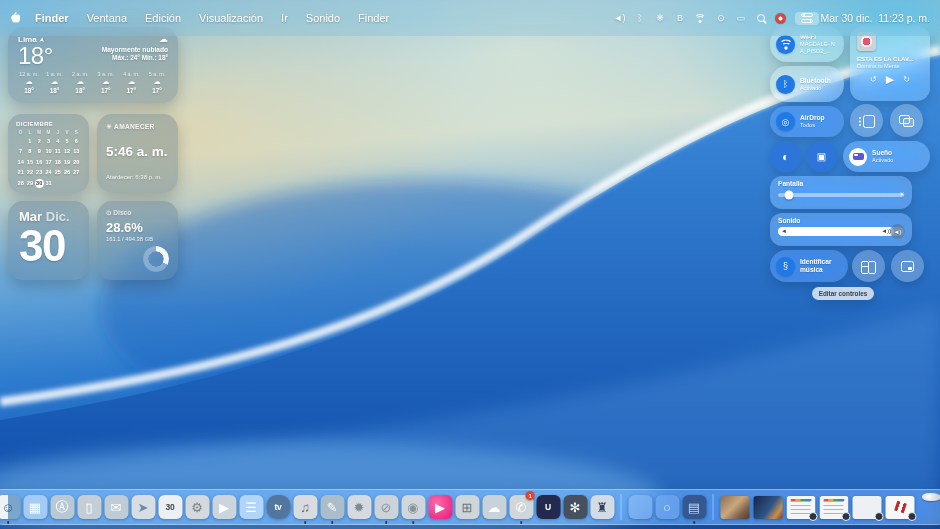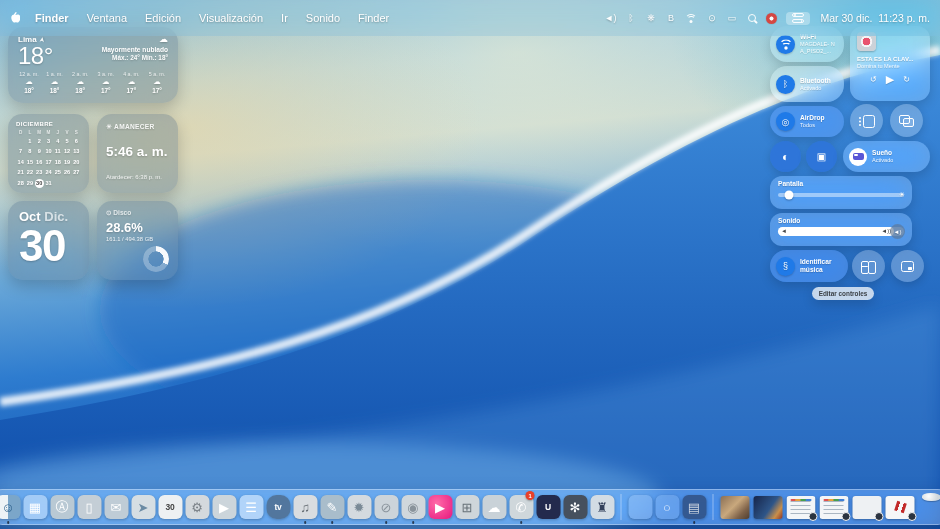--- a/index.html
+++ b/index.html
@@ -20,21 +20,21 @@
   #menubar{position:absolute;top:0;left:0;right:0;height:36px;display:flex;align-items:center;
     background:rgba(140,185,215,0.30);backdrop-filter:blur(12px) saturate(140%);
     font-size:11px;text-shadow:0 1px 2px rgba(0,0,0,0.28);padding:0 10px;z-index:30;}
   #apple-logo{display:flex;align-items:center;margin-right:6px;}
   #menus{display:flex;align-items:center;}
   .menu-item{padding:0 9px;cursor:default;white-space:nowrap;}
   .menu-item.bold{font-weight:bold;}
   #status-icons{margin-left:auto;display:flex;align-items:center;gap:9px;}
   .st-icon{display:flex;align-items:center;justify-content:center;font-size:9px;min-width:11px;height:13px;opacity:0.95;}
   .st-active{background:rgba(255,255,255,0.35);border-radius:4px;padding:1px 6px;}
-  #clock{font-size:10.5px;margin-left:10px;white-space:pre;}
+  #clock{font-size:10.5px;margin-left:1px;white-space:pre;}
 
   
   .warc{position:relative;width:12px;height:9px;display:inline-block;}
   .warc i{position:absolute;left:50%;transform:translateX(-50%);border-top:1.6px solid #fff;
     border-left:1.6px solid transparent;border-right:1.6px solid transparent;border-radius:50%;}
   .warc i:nth-child(1){width:12px;height:12px;top:0;}
   .warc i:nth-child(2){width:7.5px;height:7.5px;top:2.8px;}
   .warc i:nth-child(3){width:3px;height:3px;top:6px;background:#fff;border:none;border-radius:50%;}
   .warc-lg{transform:scale(1.15);}
   
@@ -350,21 +350,21 @@
 </div>
 
 <div class="widget" id="w-sun">
   <div class="sun-head"><span>☀ </span><span>AMANECER</span></div>
   <div class="sun-time">5:46 a. m.</div>
   <div class="sun-set">Atardecer: 6:38 p. m.</div>
 </div>
 
 <div class="widget" id="w-date">
   <div class="d-line">
-    <span>Oct</span>
+    <span>Mar</span>
     <span class="d-month">Dic.</span>
   </div>
   <div class="d-day">30</div>
 </div>
 
 <div class="widget" id="w-disk">
   <div class="disk-head"><span>⊙ </span><span>Disco</span></div>
   <div class="disk-pct">28.6%</div>
   <div class="disk-detail">161.1 / 494.38 GB</div>
   <div id="disk-ring" style="background: conic-gradient(rgba(255, 255, 255, 0.95) 117.36deg, rgba(255, 255, 255, 0.28) 0deg);"></div>

